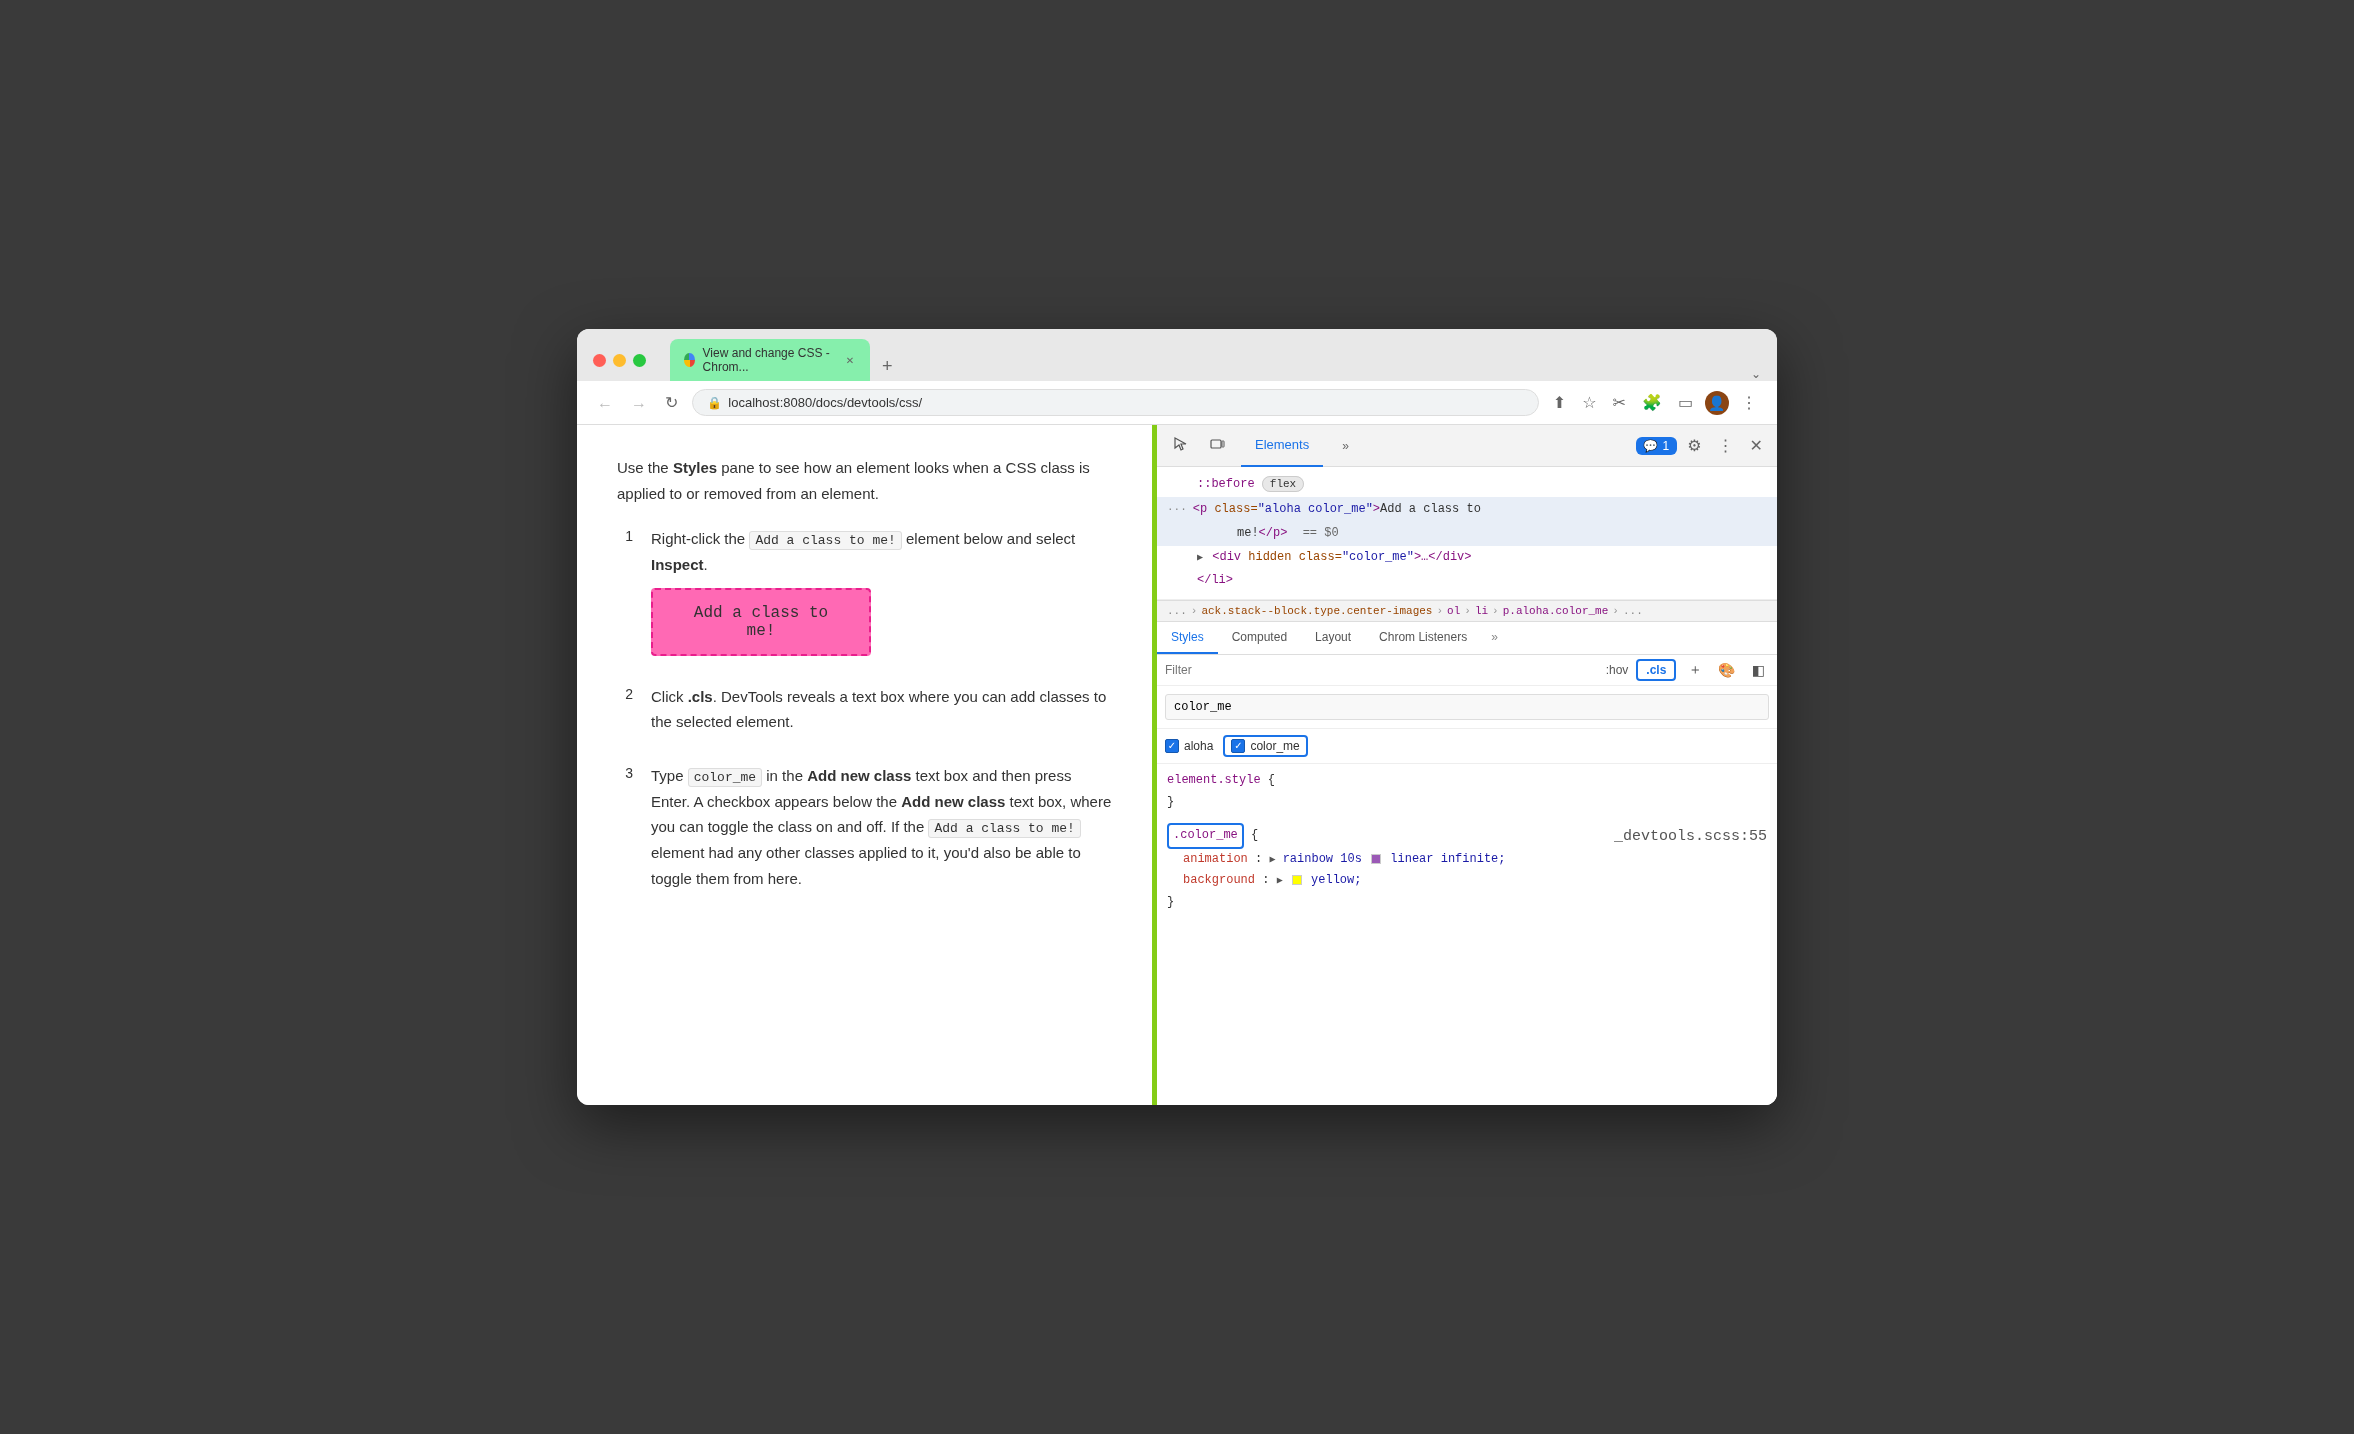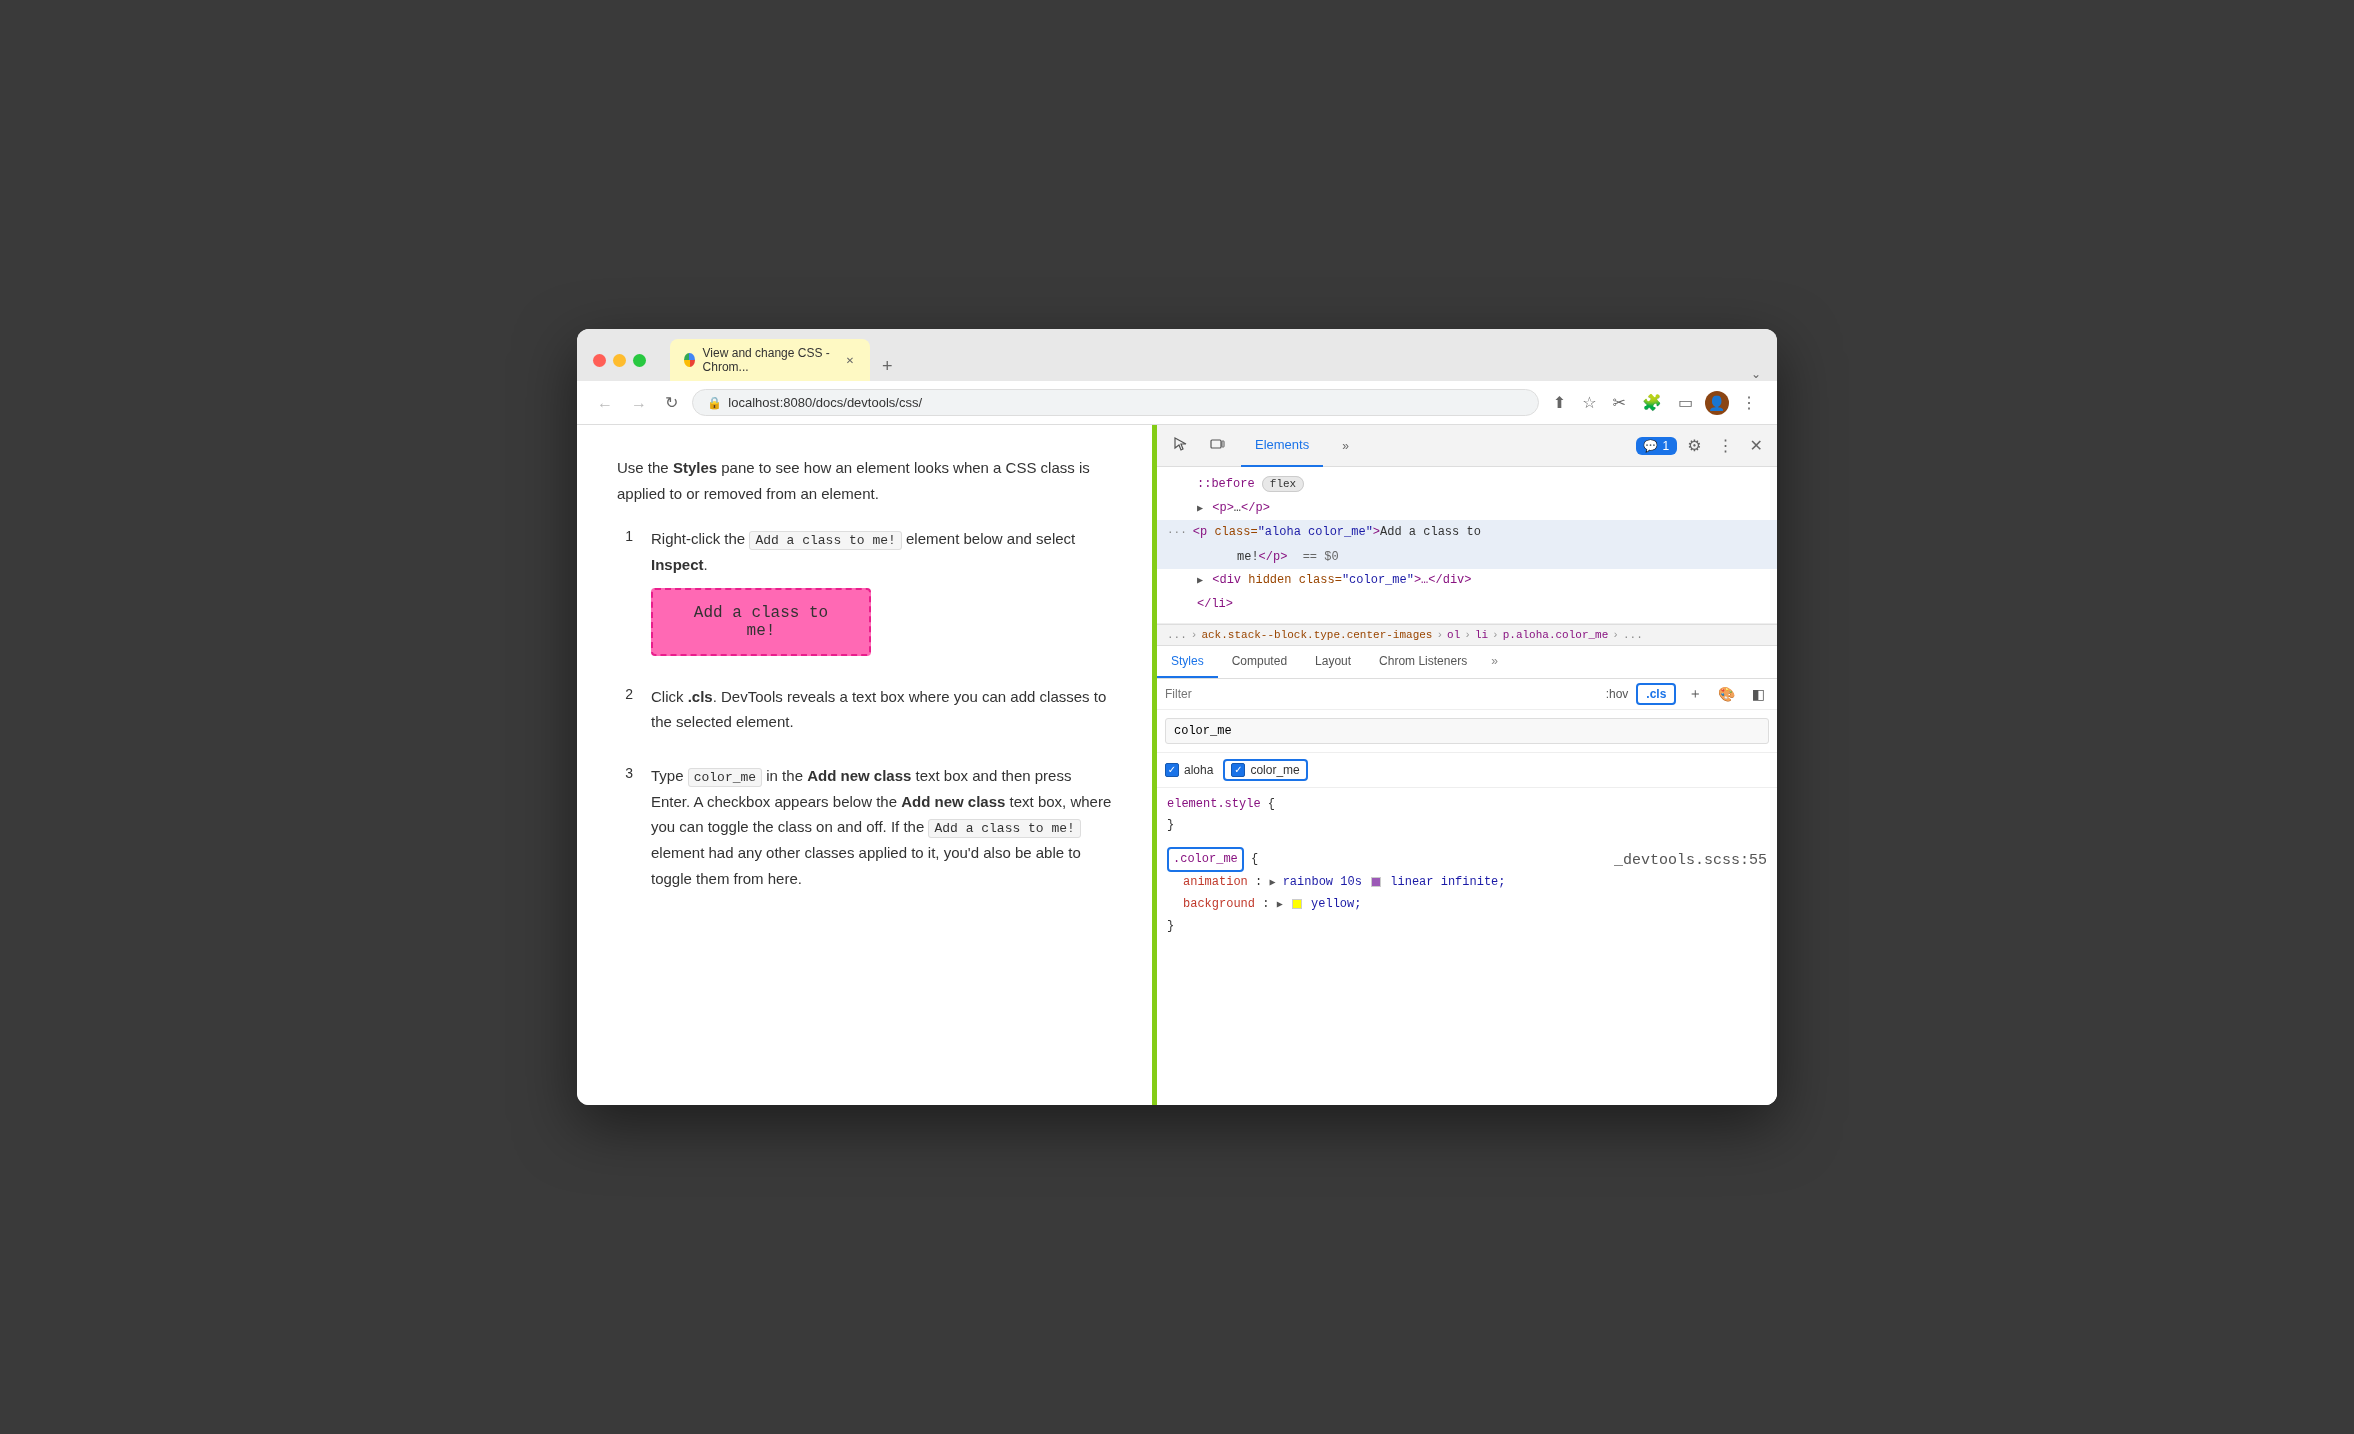--- a/index.html
+++ b/index.html
@@ -40,21 +40,21 @@
     .tl-yellow { background: #febc2e; }
     .tl-green { background: #28c840; }
     .tabs-area {
       display: flex;
       align-items: flex-end;
       flex: 1;
       gap: 4px;
       margin-left: 8px;
     }
     .browser-tab {
-      background: #fef9c3;
+      background: #86efac;
       border-radius: 8px 8px 0 0;
       padding: 7px 14px;
       display: flex;
       align-items: center;
       gap: 8px;
       font-size: 12px;
       color: #333;
       max-width: 200px;
     }
     .tab-favicon {
@@ -586,24 +586,20 @@
         </div>
       </div>
 
       <div class="dom-tree">
 
         <div class="dom-row indent-2">
           <span style="color:#881280;">::before</span>
           <span style="background:#e8e8e8; border:1px solid #ccc; border-radius:10px; padding:1px 7px; font-size:11px; color:#333; ">flex</span>
         </div>
 
-        <div class="dom-row indent-2">
-          <span class="expand-arrow">▶</span>
-          <span class="html-tag">&lt;p&gt;</span><span class="html-text">…</span><span class="html-tag">&lt;/p&gt;</span>
-        </div>
 
         <div class="dom-row selected indent-1" style="display:flex; align-items:baseline; padding:2px 10px; background:#e8eef7;">
           <span style="color:#888; margin-right:6px; font-size:11px;">···</span>
           <span>
             <span style="color:#881280;">&lt;p </span><span style="color:#994500;">class=</span><span style="color:#1a1aa6;">"aloha color_me"</span><span style="color:#881280;">&gt;</span><span style="color:#333;">Add a class to</span>
           </span>
         </div>
         <div class="dom-row" style="padding-left:80px; font-family:'Courier New',monospace; font-size:12px; background:#e8eef7;">
           <span style="color:#333;">me!</span><span style="color:#881280;">&lt;/p&gt;</span>
           <span style="color:#666; margin-left:8px;">== $0</span>

